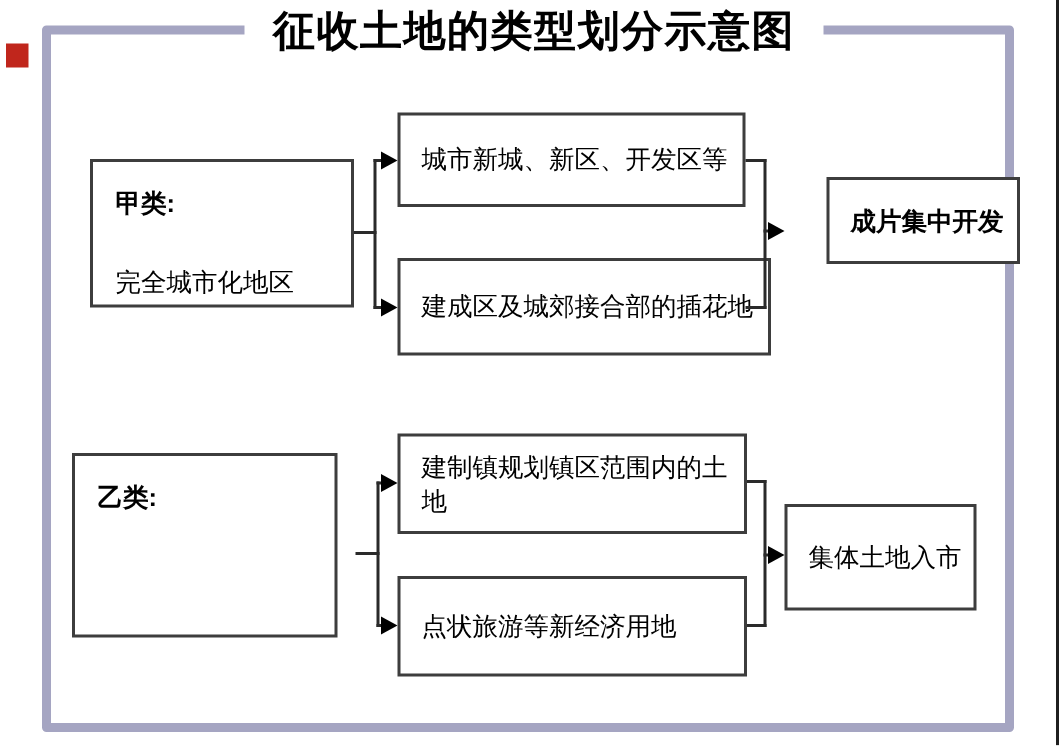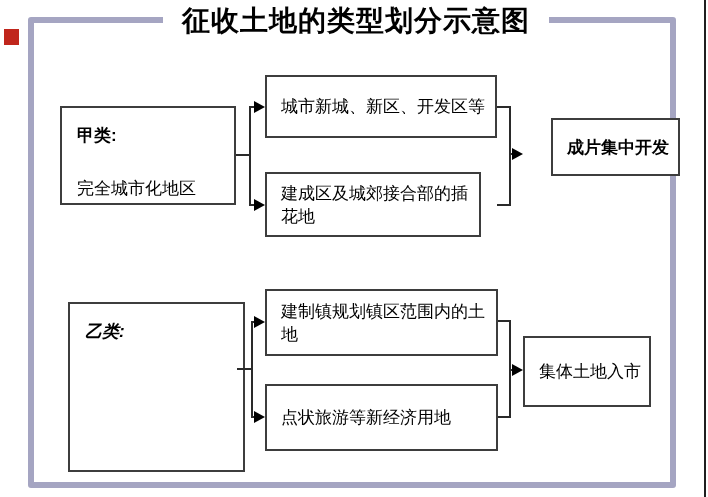--- a/index.html
+++ b/index.html
@@ -45,29 +45,29 @@
   <div class="right-edge"></div>
 
   <div class="node src" style="left:60px;top:106px;width:176px;height:99px;">
     <div class="node-title">甲类:</div>
     <div class="node-line">完全城市化地区</div>
   </div>
 
   <div class="node vcenter" style="left:265px;top:75px;width:232px;height:63px;">
     <span>城市新城、新区、开发区等</span>
   </div>
-  <div class="node vcenter" style="left:265px;top:172px;width:216px;height:65px;">
+  <div class="node vcenter" style="left:265px;top:172px;width:249px;height:65px;">
     <span>建成区及城郊接合部的插花地</span>
   </div>
 
   <div class="node vcenter bold-text" style="left:551px;top:118px;width:129px;height:58px;">
     <span>成片集中开发</span>
   </div>
 
-  <div class="node src" style="left:68px;top:302px;width:177px;height:170px;font-style:italic;">
+  <div class="node src" style="left:48px;top:302px;width:177px;height:123px;">
     <div class="node-title">乙类:</div>
   </div>
 
   <div class="node vcenter" style="left:265px;top:289px;width:233px;height:67px;">
     <span>建制镇规划镇区范围内的土地</span>
   </div>
   <div class="node vcenter" style="left:265px;top:384px;width:233px;height:67px;">
     <span>点状旅游等新经济用地</span>
   </div>
 

